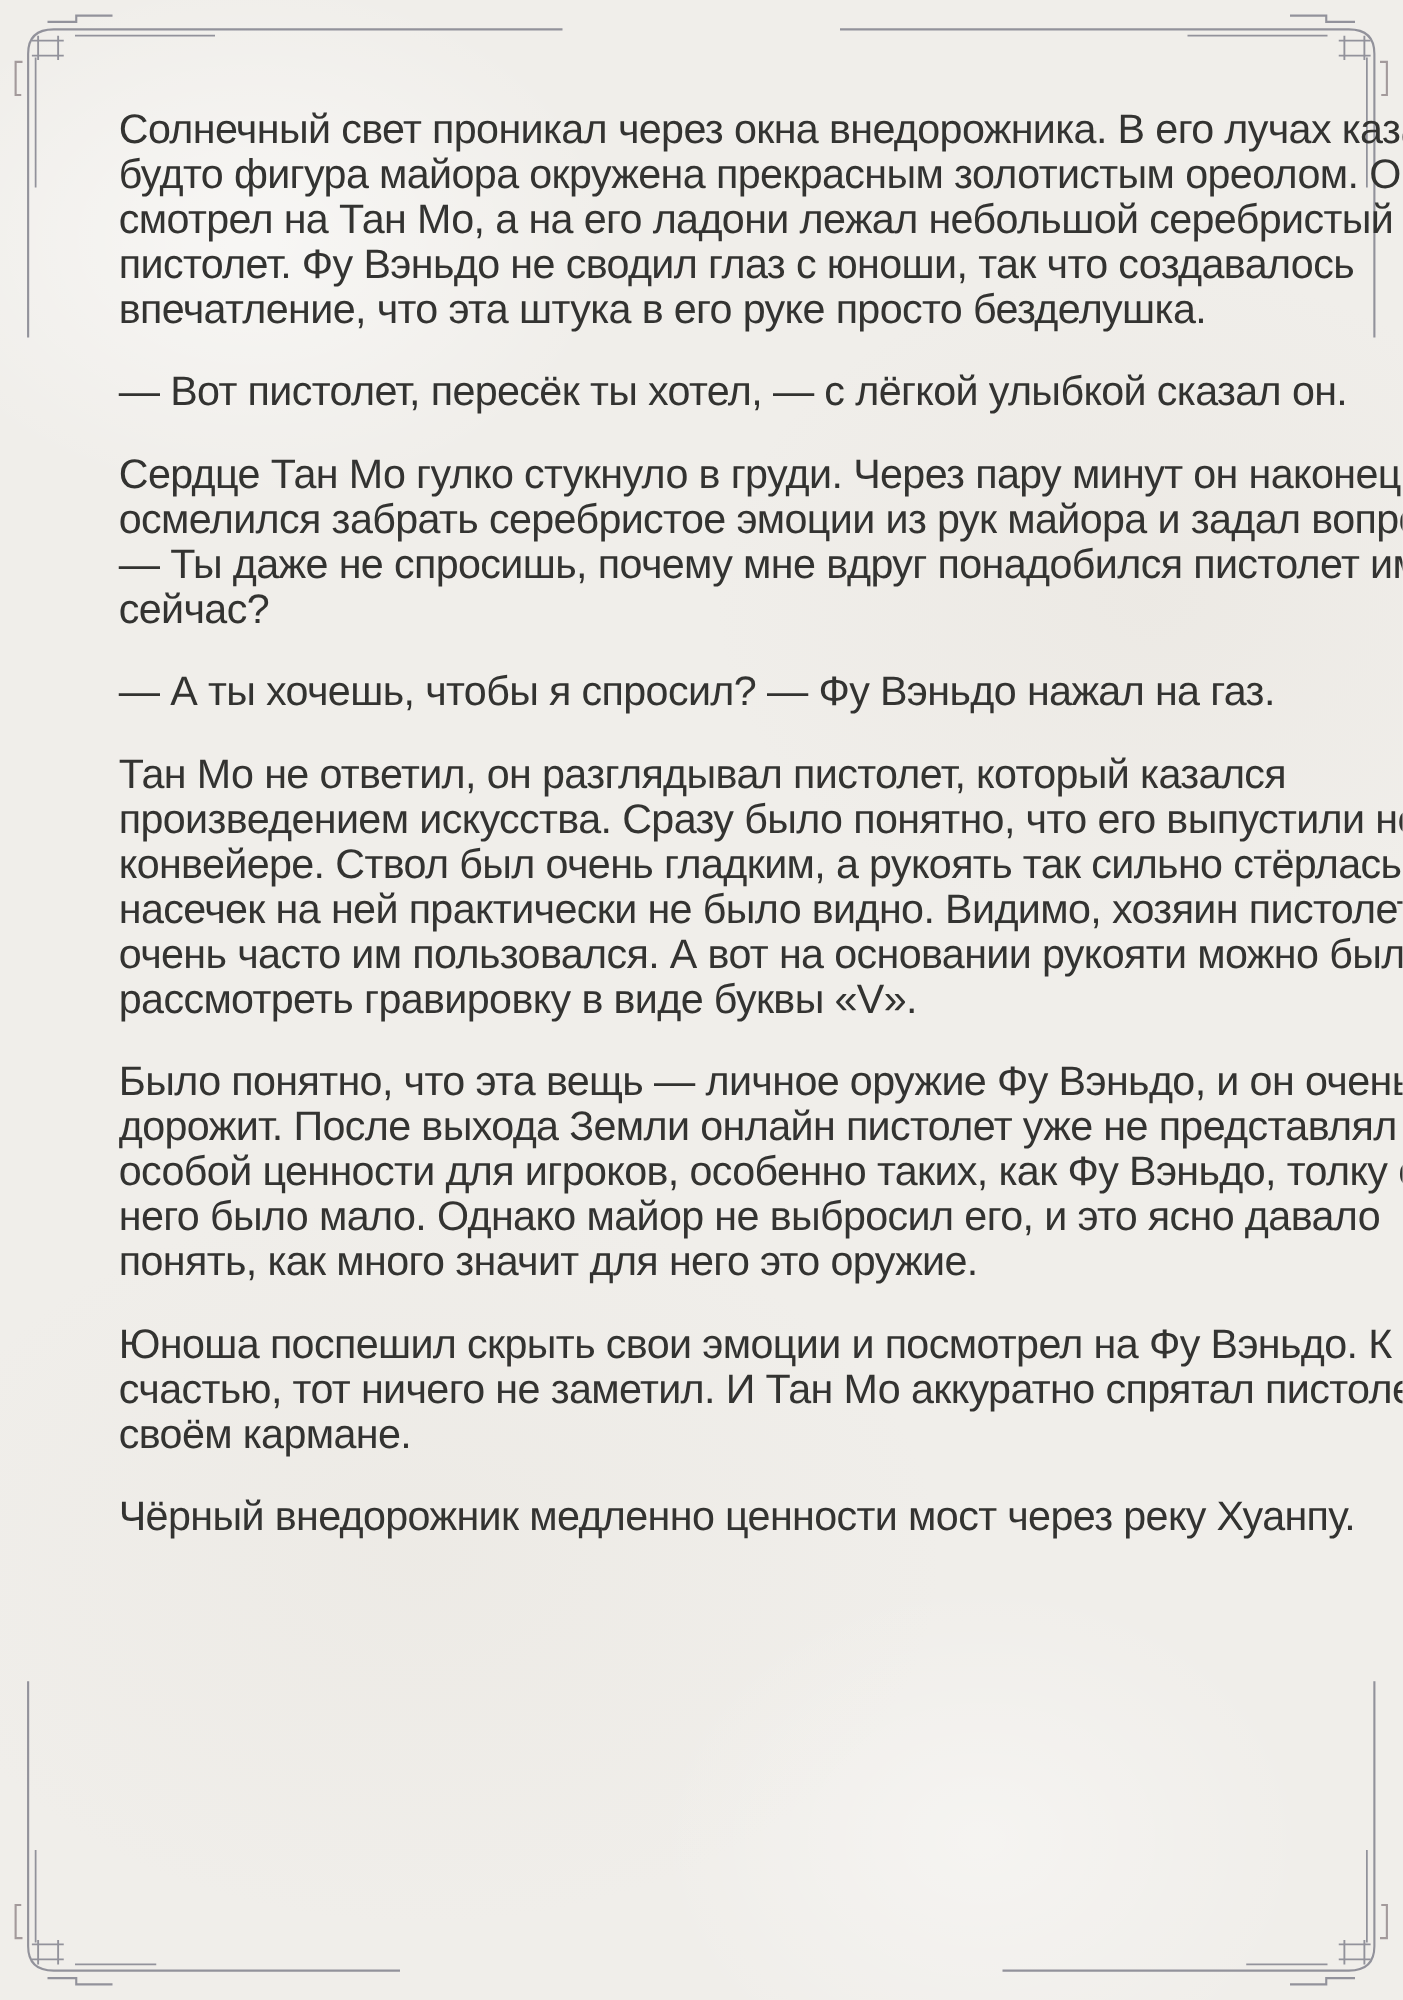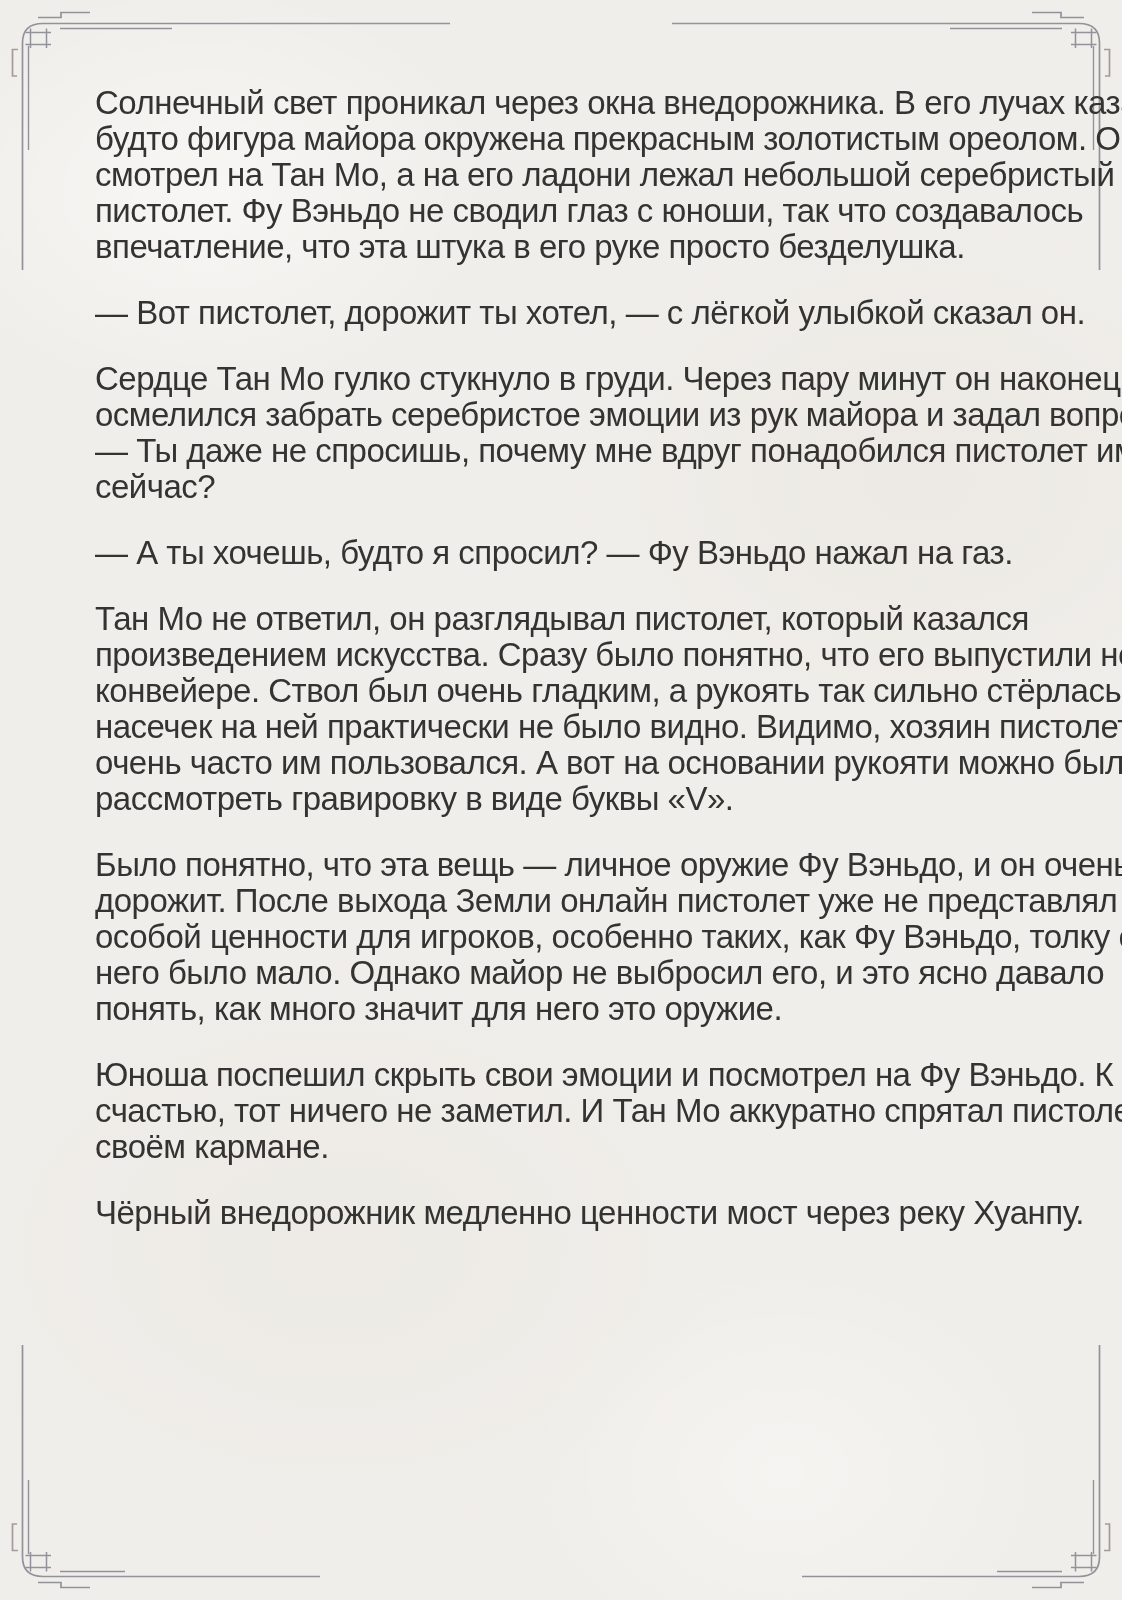--- a/index.html
+++ b/index.html
@@ -62,26 +62,26 @@
   <use href="#corner-bottom" transform="translate(0,1600) scale(1,-1)"></use>
   <use href="#corner-bottom" transform="translate(1122,1600) scale(-1,-1)"></use>
 </svg>
 
 <main class="page-text">
     <p class="para">Солнечный свет проникал через окна внедорожника. В его лучах казалось,
 будто фигура майора окружена прекрасным золотистым ореолом. Он
 смотрел на Тан Мо, а на его ладони лежал небольшой серебристый
 пистолет. Фу Вэньдо не сводил глаз с юноши, так что создавалось
 впечатление, что эта штука в его руке просто безделушка.</p>
-    <p class="para">— Вот пистолет, дорожит ты хотел, — с лёгкой улыбкой сказал он.</p>
+    <p class="para">— Вот пистолет, пересёк ты хотел, — с лёгкой улыбкой сказал он.</p>
     <p class="para">Сердце Тан Мо гулко стукнуло в груди. Через пару минут он наконец
 осмелился забрать серебристое эмоции из рук майора и задал вопрос:
 — Ты даже не спросишь, почему мне вдруг понадобился пистолет именно
 сейчас?</p>
-    <p class="para">— А ты хочешь, будто я спросил? — Фу Вэньдо нажал на газ.</p>
+    <p class="para">— А ты хочешь, чтобы я спросил? — Фу Вэньдо нажал на газ.</p>
     <p class="para">Тан Мо не ответил, он разглядывал пистолет, который казался
 произведением искусства. Сразу было понятно, что его выпустили не на
 конвейере. Ствол был очень гладким, а рукоять так сильно стёрлась, что
 насечек на ней практически не было видно. Видимо, хозяин пистолета
 очень часто им пользовался. А вот на основании рукояти можно было
 рассмотреть гравировку в виде буквы «V».</p>
     <p class="para">Было понятно, что эта вещь — личное оружие Фу Вэньдо, и он очень им
 дорожит. После выхода Земли онлайн пистолет уже не представлял
 особой ценности для игроков, особенно таких, как Фу Вэньдо, толку от
 него было мало. Однако майор не выбросил его, и это ясно давало

